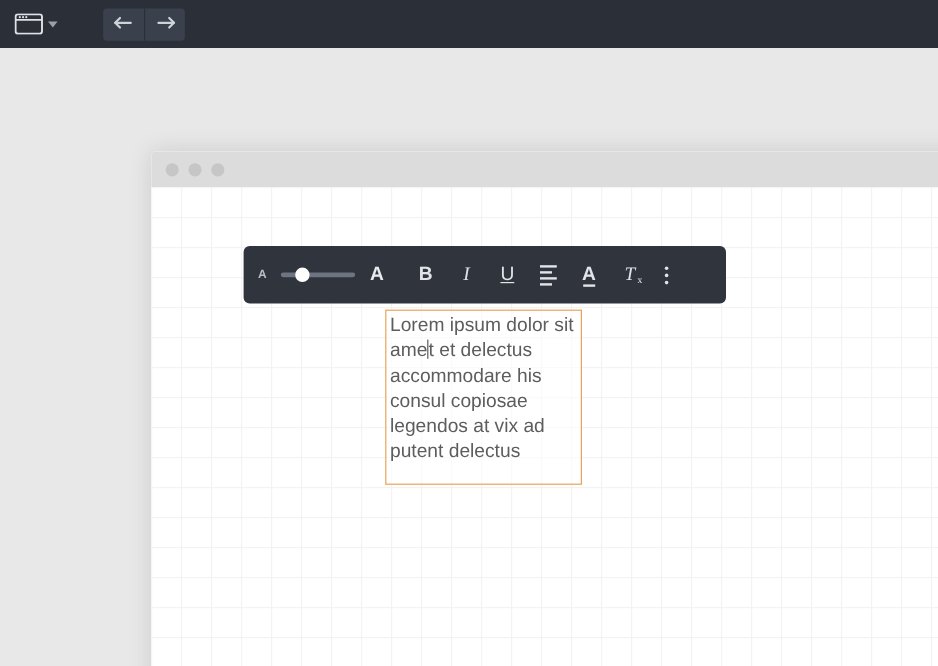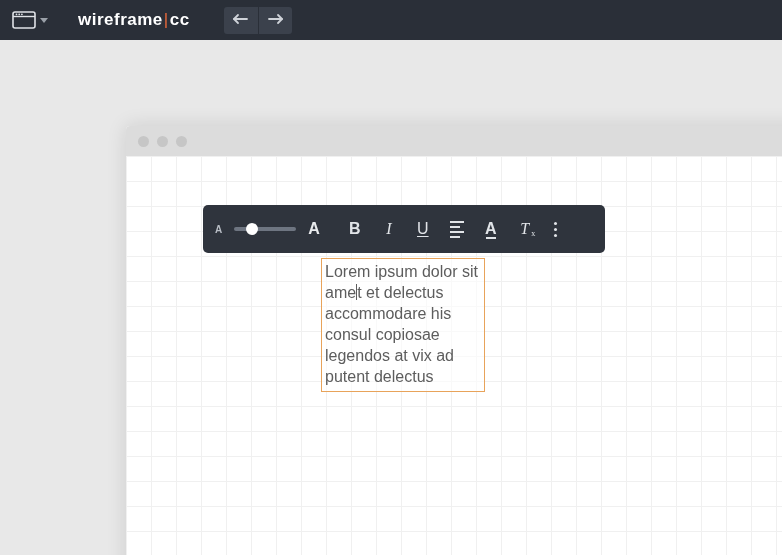--- a/index.html
+++ b/index.html
@@ -174,21 +174,21 @@
   }
 
   
   .text-block {
     position: absolute;
     left: 195px;
     top: 102px;
     width: 164px;
     border: 1px solid #e8a35a;
     background: rgba(255,255,255,0.6);
-    padding: 2px 3px 4px 3px;
+    padding: 2px 3px 16px 3px;
     font-size: 16px;
     line-height: 21px;
     color: #5d5d5d;
     cursor: text;
   }
   .caret-mark {
     display: inline-block;
     width: 1px;
     height: 16px;
     background: #5d5d5d;
@@ -203,23 +203,20 @@
     <svg class="device-icon-svg" width="24" height="18" viewBox="0 0 24 18">
       <rect x="1" y="1" width="22" height="16" rx="2" ry="2" fill="none" stroke="#dfe2e6" stroke-width="1.6"></rect>
       <line x1="1" y1="5.5" x2="23" y2="5.5" stroke="#dfe2e6" stroke-width="1.4"></line>
       <circle cx="4.5" cy="3.3" r="0.9" fill="#dfe2e6"></circle>
       <circle cx="7.2" cy="3.3" r="0.9" fill="#dfe2e6"></circle>
       <circle cx="9.9" cy="3.3" r="0.9" fill="#dfe2e6"></circle>
     </svg>
     <div class="dropdown-caret"></div>
   </div>
 
-  <div class="logo">
-    <span>wireframe</span><span class="bar">|</span><span>cc</span>
-  </div>
 
   <div class="history-group">
     <div class="history-btn">
       <svg width="18" height="14" viewBox="0 0 18 14">
         <path d="M6 2 L2 6 L6 10" fill="none" stroke="#cfd3d9" stroke-width="1.8" stroke-linecap="round" stroke-linejoin="round"></path>
         <path d="M2 6 H15" fill="none" stroke="#cfd3d9" stroke-width="1.8" stroke-linecap="round"></path>
       </svg>
     </div>
     <div class="history-btn">
       <svg width="18" height="14" viewBox="0 0 18 14">

